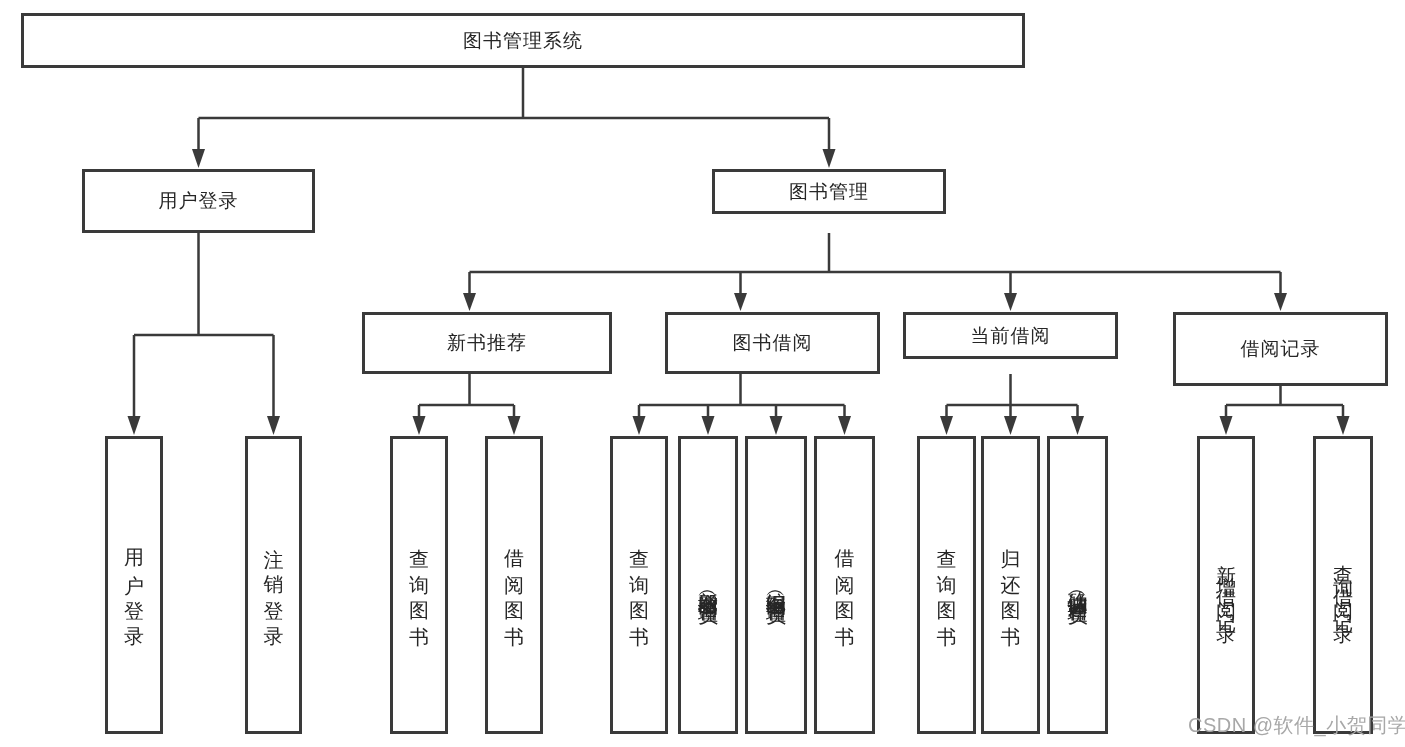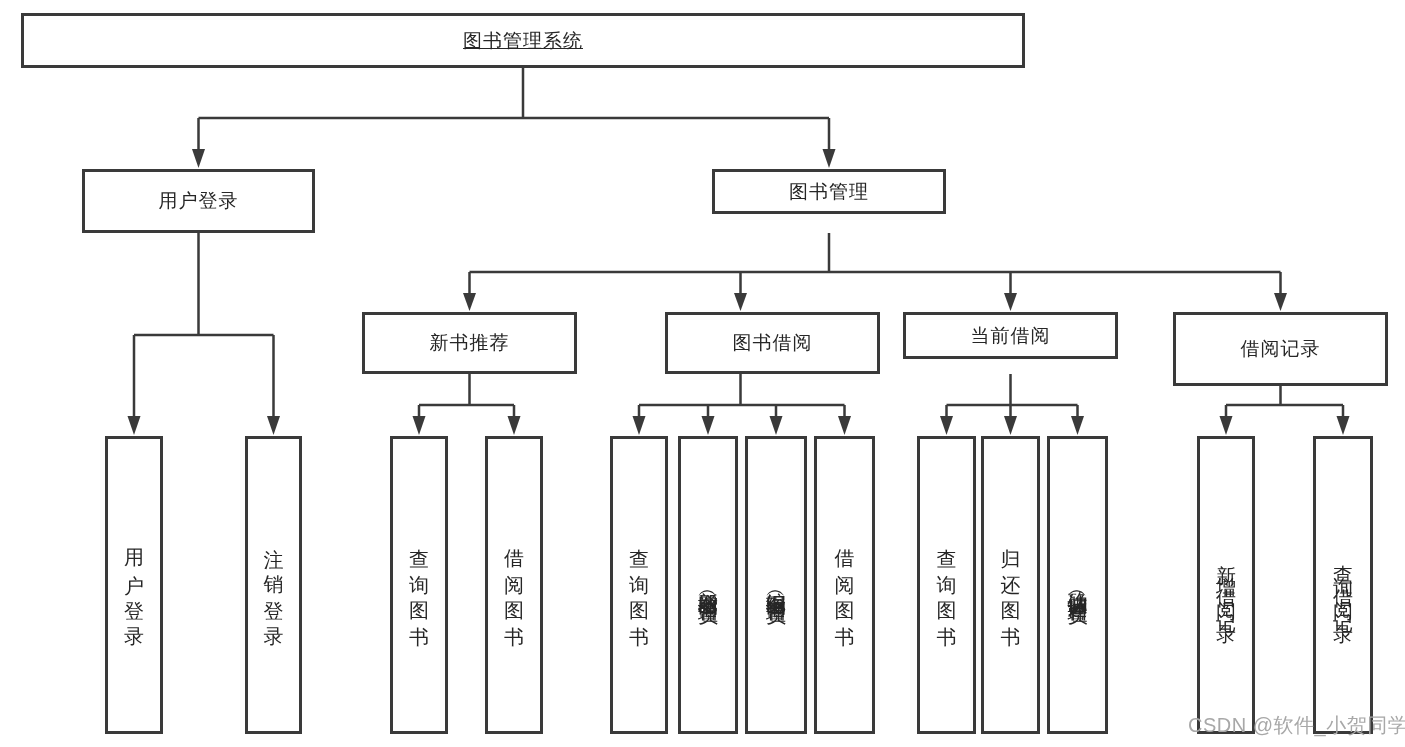--- a/index.html
+++ b/index.html
@@ -97,32 +97,32 @@
 
       <polygon points="940,416 953,416 946.5,435"></polygon>
       <polygon points="1004,416 1017,416 1010.5,435"></polygon>
       <polygon points="1071,416 1084,416 1077.5,435"></polygon>
 
       <polygon points="1219.5,416 1232.5,416 1226,435"></polygon>
       <polygon points="1336.5,416 1349.5,416 1343,435"></polygon>
     </g>
   </svg>
 
-  <div class="node hbox" style="left:21px; top:13px; width:1004px; height:55px;text-decoration:underline;">
+  <div class="node hbox" style="left:21px; top:13px; width:1004px; height:55px;">
     <span>图书管理系统</span>
   </div>
 
   <div class="node hbox" style="left:82px; top:169px; width:233px; height:64px;">
     <span>用户登录</span>
   </div>
   <div class="node hbox" style="left:712px; top:169px; width:234px; height:45px;">
     <span>图书管理</span>
   </div>
 
-  <div class="node hbox" style="left:362px; top:312px; width:215px; height:62px;">
+  <div class="node hbox" style="left:362px; top:312px; width:250px; height:62px;">
     <span>新书推荐</span>
   </div>
   <div class="node hbox" style="left:633px; top:312px; width:215px; height:62px;margin-left:32px;">
     <span>图书借阅</span>
   </div>
   <div class="node hbox" style="left:903px; top:312px; width:215px; height:47px;">
     <span>当前借阅</span>
   </div>
   <div class="node hbox" style="left:1173px; top:312px; width:215px; height:74px;">
     <span>借阅记录</span>

